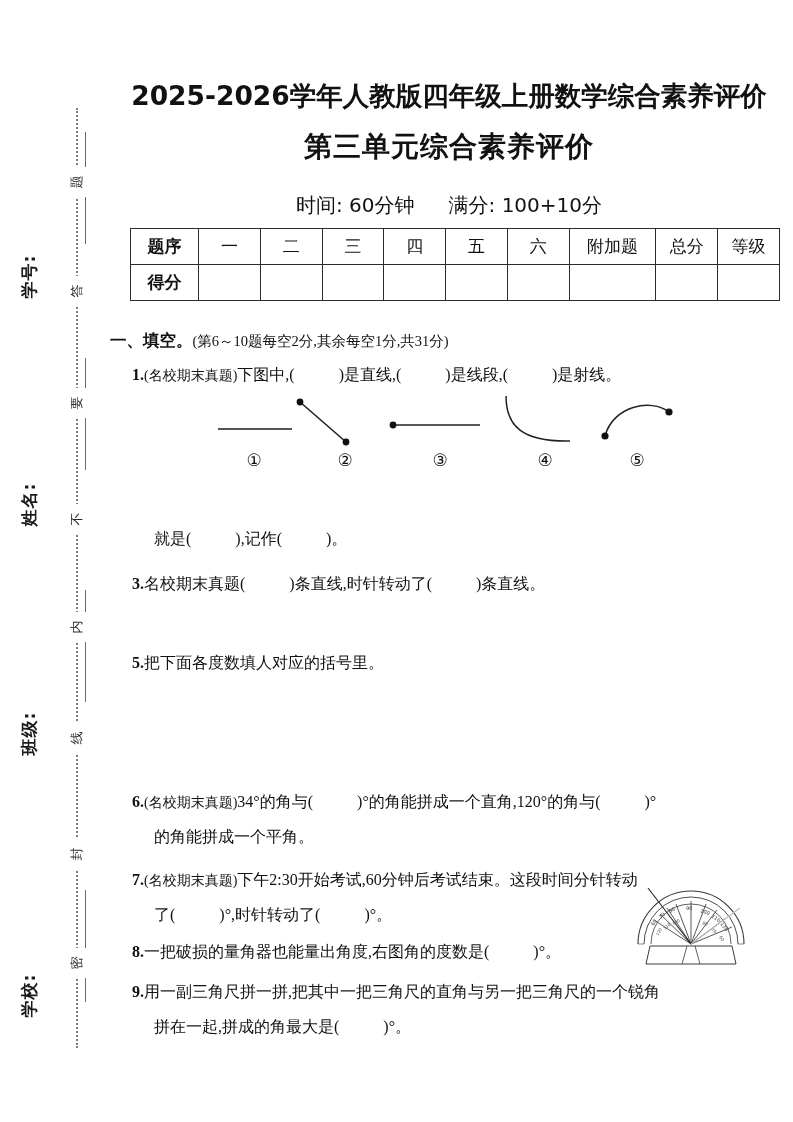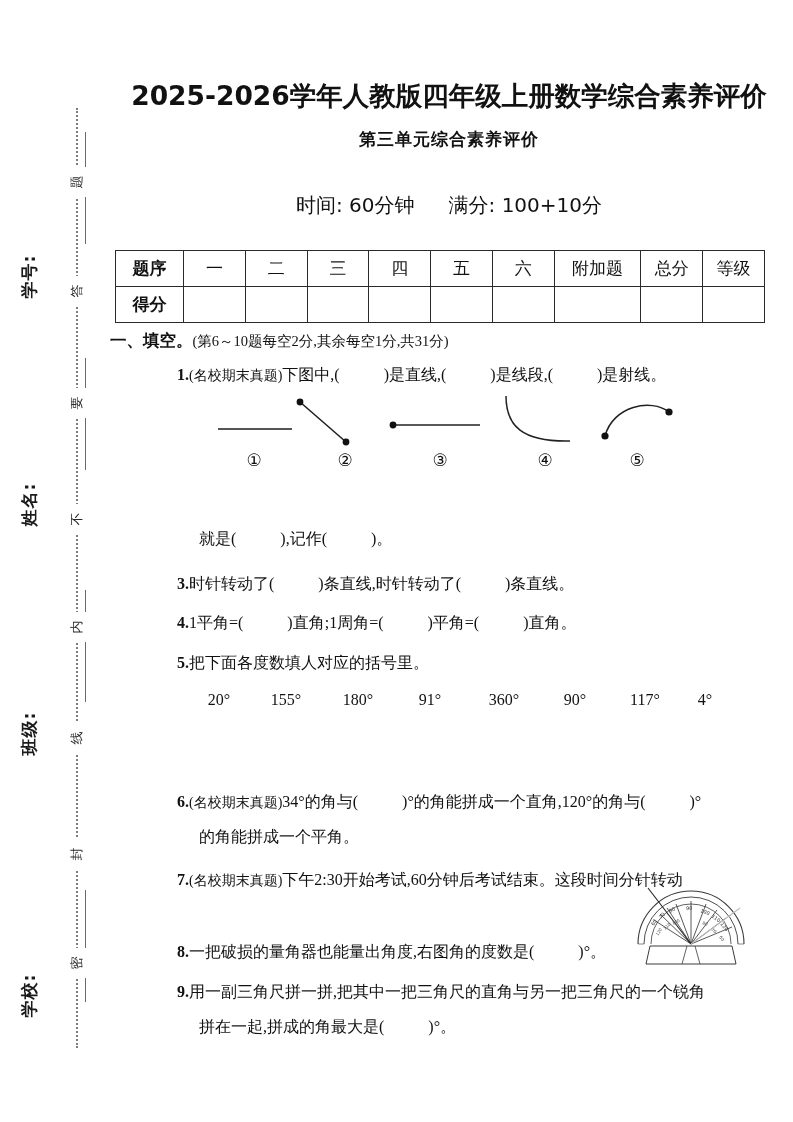--- a/index.html
+++ b/index.html
@@ -36,52 +36,52 @@
   #sheet{position:absolute;left:110px;top:0;width:683px;height:1122px;}
 
   .title-main{
     position:absolute;left:0;top:78px;width:678px;text-align:center;
     font-family:"DejaVu Sans","Liberation Sans",sans-serif;
     font-weight:700;font-size:26.5px;letter-spacing:0px;white-space:nowrap;
   }
   .title-sub{
     position:absolute;left:0;top:128px;width:678px;text-align:center;
     font-family:"DejaVu Sans","Liberation Sans",sans-serif;
-    font-weight:700;font-size:17px;letter-spacing:1px;
+    font-weight:700;font-size:28px;letter-spacing:1px;
   }
   .meta-line{
     position:absolute;left:0;top:192px;width:678px;text-align:center;
     font-family:"DejaVu Sans","Liberation Sans",sans-serif;
     font-size:20px;
   }
   .meta-line span.gap{display:inline-block;width:34px;}
 
   
   table.score{
-    position:absolute;left:5px;top:228px;width:650px;
-    border-collapse:collapse;table-layout:fixed;margin-top:22px;
+    position:absolute;left:20px;top:228px;width:650px;
+    border-collapse:collapse;table-layout:fixed;
   }
   table.score td{
     border:1px solid #2b2b2b;height:33px;text-align:center;
     font-size:17px;font-family:"Liberation Serif","DejaVu Serif",serif;
   }
   table.score td.hd{font-weight:700;}
   table.score col.c0{width:66px;}
   table.score col.cn{width:60px;}
   table.score col.cw{width:84px;}
 
   
   .sec-head{
     position:absolute;left:0;font-size:16.5px;white-space:nowrap;
   }
   .sec-head b{font-weight:700;}
   .sec-head .small{font-size:14.5px;}
 
   .q{
-    position:absolute;font-size:16px;white-space:nowrap;line-height:1;margin-left:45px;
+    position:absolute;font-size:16px;white-space:nowrap;line-height:1;
   }
   .q .num{font-weight:700;}
   .q .src{font-size:14px;}
   .blank-s{display:inline-block;width:34px;}
   .blank-m{display:inline-block;width:44px;}
   .blank-xl{display:inline-block;width:122px;}
 
   .deg-row{position:absolute;font-size:16px;white-space:nowrap;}
   .deg-row span{display:inline-block;text-align:center;}
 
@@ -210,46 +210,43 @@
       <circle cx="74" cy="18" r="3.6" fill="#111"></circle>
     </svg>
     <div class="circnum" style="left:514px;top:62px;">⑤</div>
   </div>
 
   <div class="q" style="top:531px;left:44px;">
     <span>就是(</span><span class="blank-m"></span><span>),记作(</span><span class="blank-m"></span><span>)。</span>
   </div>
 
   <div class="q" style="top:576px;left:22px;">
-    <span class="num">3.</span><span>时针转动了(</span><span class="blank-m"></span><span>)条直线,时针转动了(</span><span class="blank-m"></span><span>)条直线。</span>
-  </div>
-
-  <div class="q" style="top:615px;left:22px;">
-    <span class="num">4.</span><span>1平角=(</span><span class="blank-m"></span><span>)直角;1周角=(</span><span class="blank-m"></span><span>)平角=(</span><span class="blank-m"></span><span>)直角。</span>
-  </div>
+    <span class="num">3.</span><span>名校期末真题(</span><span class="blank-m"></span><span>)条直线,时针转动了(</span><span class="blank-m"></span><span>)条直线。</span>
+  </div>
+
 
   <div class="q" style="top:655px;left:22px;">
     <span class="num">5.</span><span>把下面各度数填人对应的括号里。</span>
   </div>
 
-  <div class="deg-row" style="top:691px;left:78px;">
-    <span style="width:62px;">20°</span><span style="width:72px;">155°</span><span style="width:72px;">180°</span><span style="width:72px;">91°</span><span style="width:76px;">360°</span><span style="width:66px;">90°</span><span style="width:74px;">117°</span><span style="width:46px;">4°</span>
-  </div>
 
 
 
   <div class="q" style="top:794px;left:22px;">
     <span class="num">6.</span><span class="src">(名校期末真题)</span><span>34°的角与(</span><span class="blank-m"></span><span>)°的角能拼成一个直角,120°的角与(</span><span class="blank-m"></span><span>)°</span>
   </div>
   <div class="q" style="top:829px;left:44px;">
     <span>的角能拼成一个平角。</span>
   </div>
 
   <div class="q" style="top:872px;left:22px;">
     <span class="num">7.</span><span class="src">(名校期末真题)</span><span>下午2:30开始考试,60分钟后考试结束。这段时间分针转动</span>
+  </div>
+  <div class="q" style="top:907px;left:44px;">
+    <span>了(</span><span class="blank-m"></span><span>)°,时针转动了(</span><span class="blank-m"></span><span>)°。</span>
   </div>
 
   <div class="q" style="top:944px;left:22px;">
     <span class="num">8.</span><span>一把破损的量角器也能量出角度,右图角的度数是(</span><span class="blank-m"></span><span>)°。</span>
   </div>
 
   <div class="q" style="top:984px;left:22px;">
     <span class="num">9.</span><span>用一副三角尺拼一拼,把其中一把三角尺的直角与另一把三角尺的一个锐角</span>
   </div>
   <div class="q" style="top:1019px;left:44px;">

